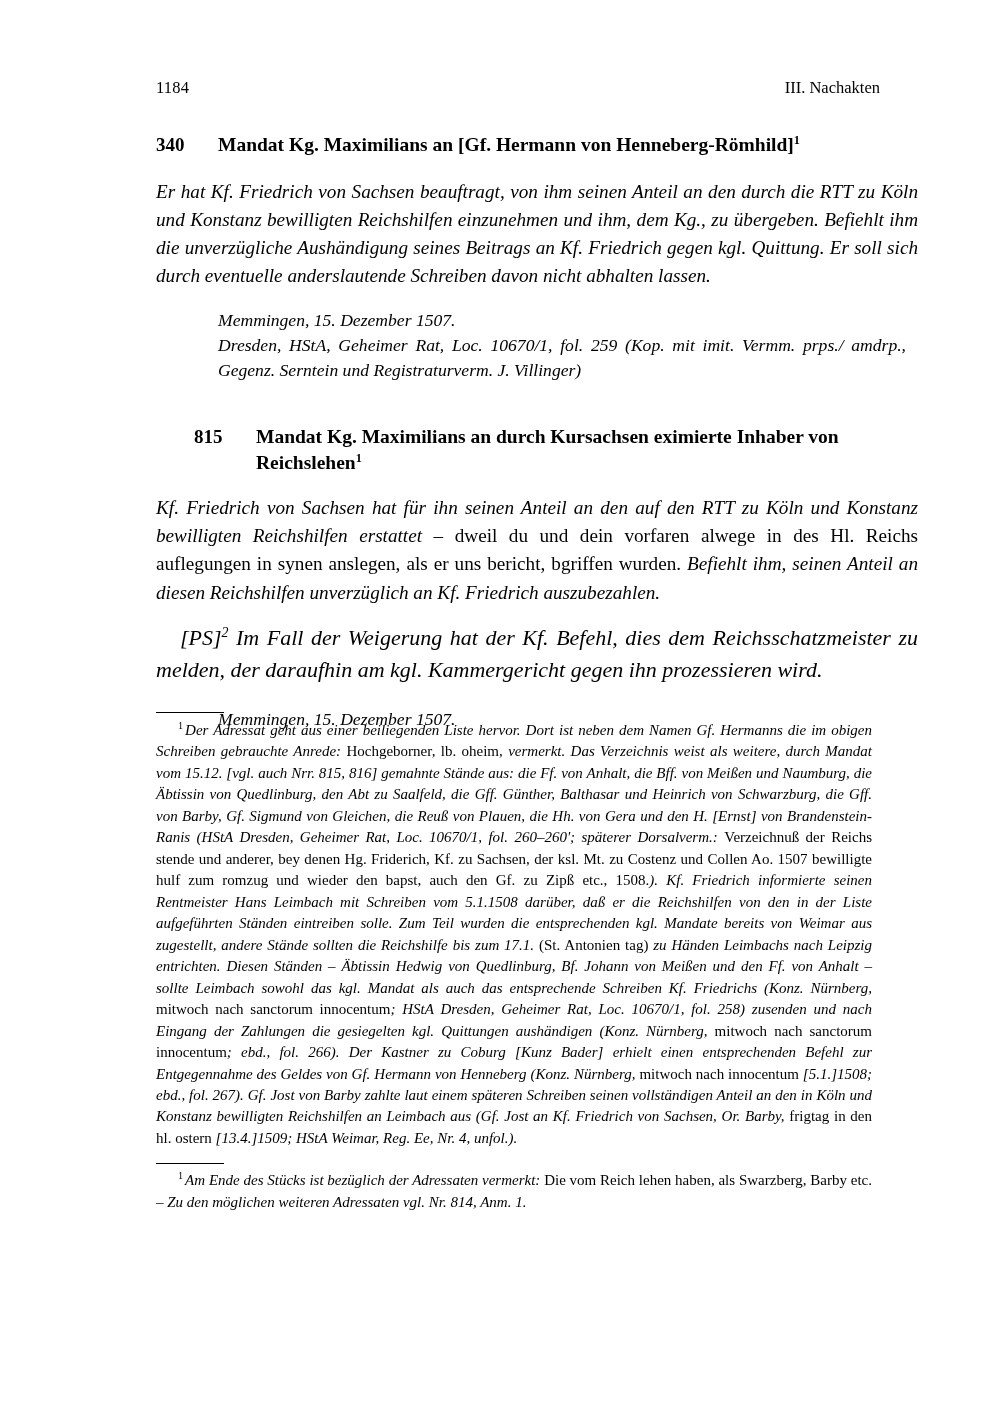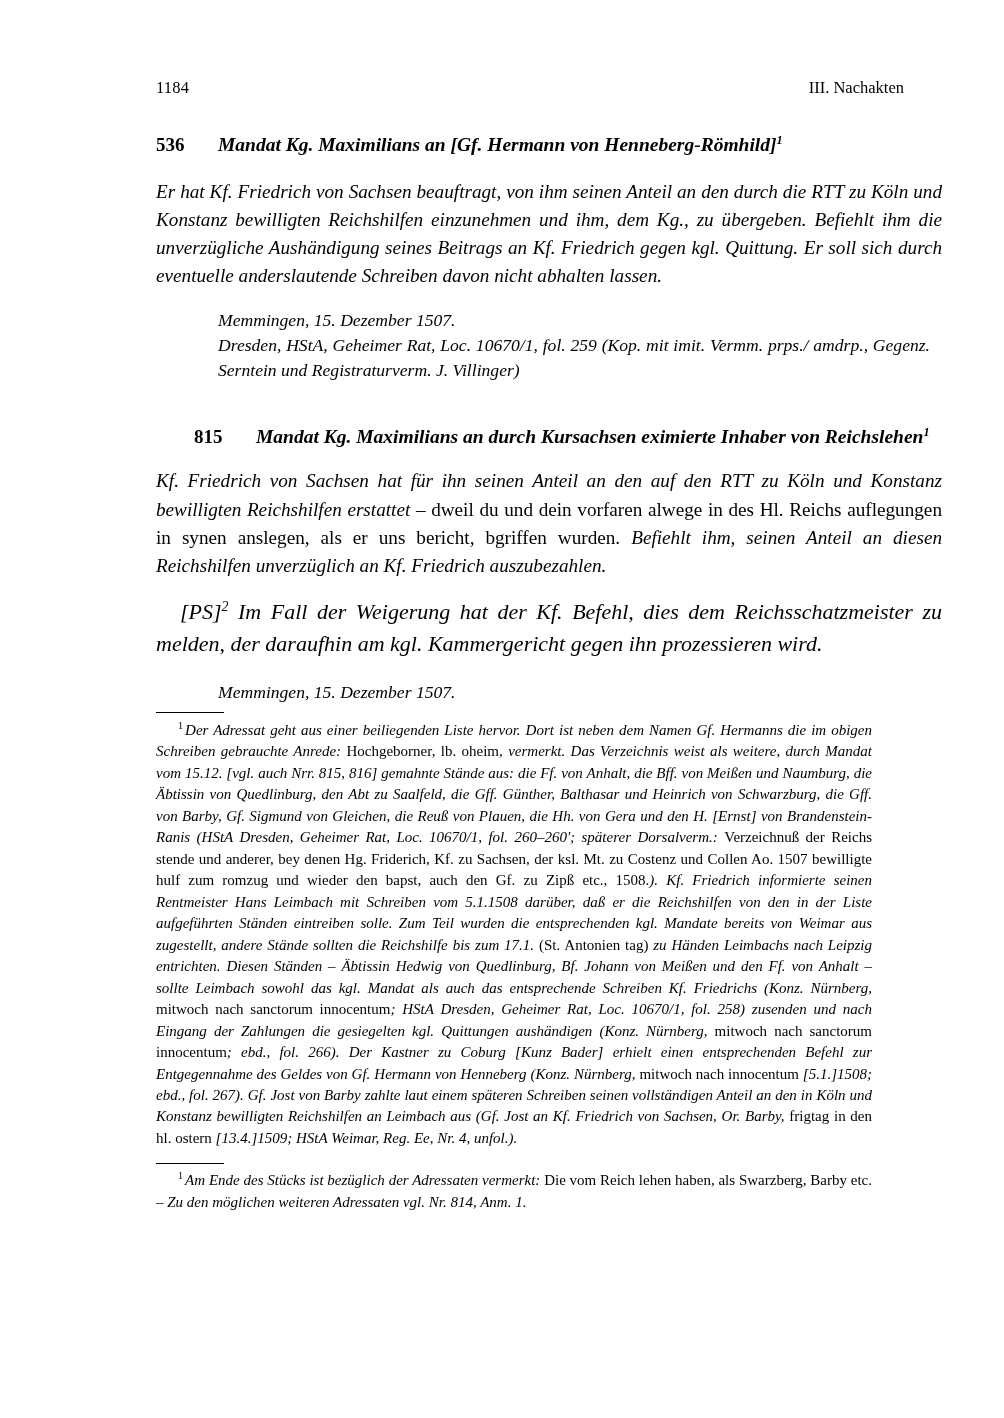--- a/index.html
+++ b/index.html
@@ -12,21 +12,21 @@
     height: 1418px;
     font-family: "Liberation Serif", serif;
     color: #000000;
     overflow: hidden;
   }
   .page {
     position: relative;
     width: 1004px;
     height: 1418px;
     box-sizing: border-box;
-    padding: 78px 62px 0 156px;
+    padding: 78px 86px 0 156px;
   }
   
   .running-head {
     position: relative;
     height: 30px;
     font-size: 16.5px;
   }
   .folio {
     position: absolute;
     left: 0;
@@ -49,21 +49,20 @@
     font-size: 19.5px;
     line-height: 1.36;
     margin-top: 24px;
   }
   .entry-num {
     flex: 0 0 62px;
     font-size: 19px;
   }
   .entry-title {
     flex: 1 1 auto;
-    font-style: italic;
   }
   sup {
     font-size: 63%;
     vertical-align: super;
     line-height: 0;
     font-weight: normal;
   }
   .entry-head sup { font-weight: bold; }
   
   .abstract {
@@ -131,21 +130,21 @@
 <body>
 
 <div class="page">
 
   <div class="running-head">
     <span class="folio">1184</span>
     <span class="head-title">III. Nachakten</span>
   </div>
 
   <div class="entry-head">
-    <span class="entry-num">536</span>
+    <span class="entry-num">340</span>
     <span class="entry-title"><span>Mandat Kg. Maximilians an [Gf. Hermann von Henneberg-Römhild]</span><sup>1</sup></span>
   </div>
 
   <div class="abstract" id="abs-814"><span>Er hat Kf. Friedrich von Sachsen beauftragt, von ihm seinen Anteil an den durch die RTT zu Köln und Konstanz bewilligten Reichshilfen einzunehmen und ihm, dem Kg., zu übergeben. Befiehlt ihm die unverzügliche Aushändigung seines Beitrags an Kf. Friedrich gegen kgl. Quittung. Er soll sich durch eventuelle anderslautende Schreiben davon nicht abhalten lassen.</span></div>
 
   <div class="source" id="src-814">
       <div>Memmingen, 15. Dezember 1507.</div>
       <div>Dresden, HStA, Geheimer Rat, Loc. 10670/1, fol. 259 (Kop. mit imit. Vermm. prps./ amdrp., Gegenz. Serntein und Registraturverm. J. Villinger)</div>
     </div>
 

